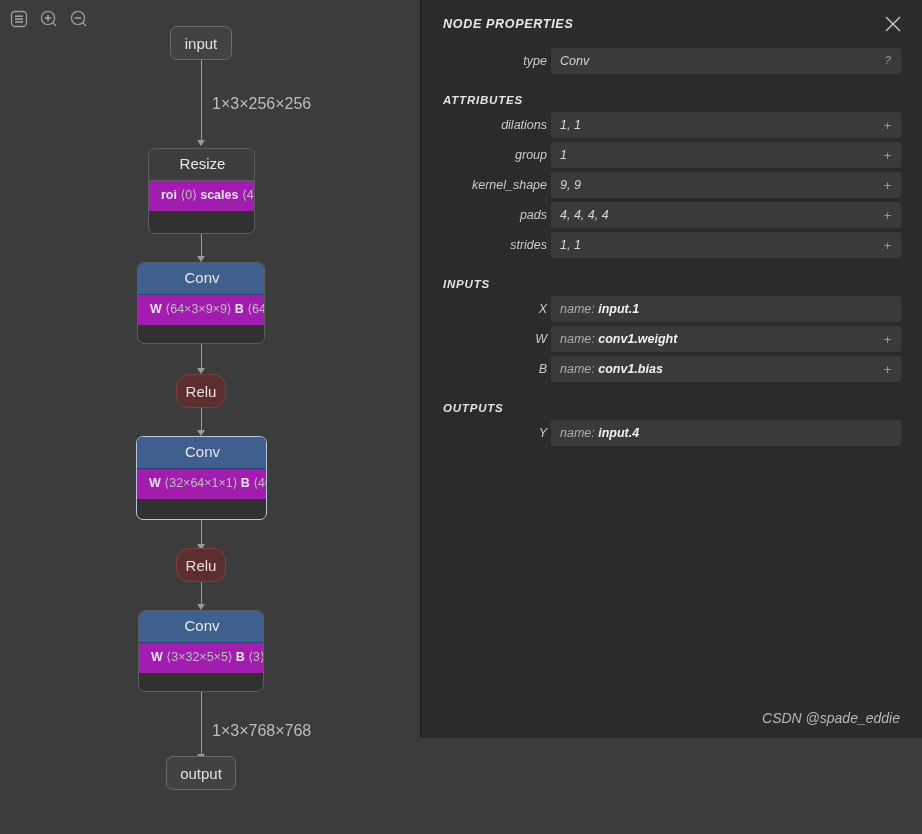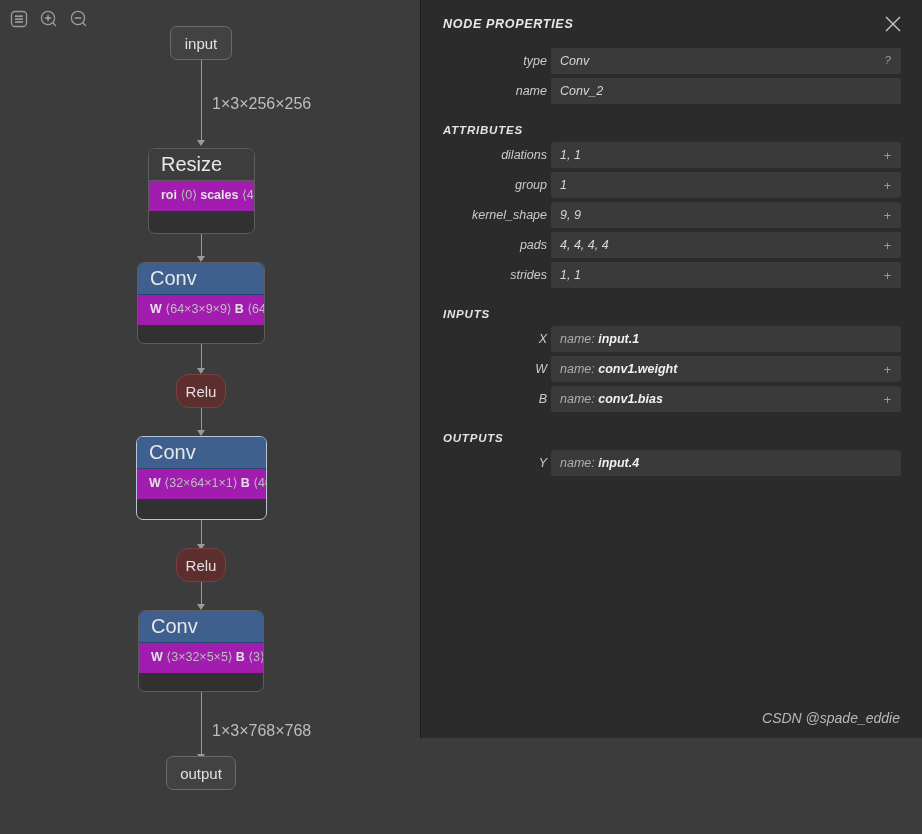--- a/index.html
+++ b/index.html
@@ -8,21 +8,21 @@
     background:#3c3c3c;
     font-family:"Liberation Sans", sans-serif;
     color:#d8d8d8;
     -webkit-font-smoothing:antialiased;
   }
   .app{position:relative;width:922px;height:834px;display:flex;}
 
   
   .canvas{
     position:relative;width:420px;height:834px;
-    background:#3c3c3c;flex:0 0 420px;overflow:hidden;
+    background:#3c3c3c;flex:0 0 420px;overflow:hidden;text-align:center;
   }
   .toolbar{position:absolute;left:8px;top:8px;display:flex;gap:8px;}
   .tool-btn{
     width:22px;height:22px;border-radius:4px;
     display:flex;align-items:center;justify-content:center;
     cursor:pointer;
   }
   .tool-btn svg{display:block;}
 
   .graph{position:absolute;left:0;top:0;width:420px;height:834px;}
@@ -44,21 +44,21 @@
   }
 
   
   .box{
     border-radius:7px;overflow:hidden;
     border:1px solid #5d5d5d;background:#313131;
     display:flex;flex-direction:column;
   }
   .box.selected{border:1px solid #b9c6d8;}
   .box-header{
-    font-size:20px;color:#e8e8e8;padding:5px 10px 6px 12px;
+    font-size:15px;color:#e8e8e8;padding:5px 10px 6px 12px;
     line-height:20px;
   }
   .box-header.plain{background:#3d3d3d;border-bottom:1px solid #5d5d5d;}
   .box-header.conv{background:#3f5f8e;border-bottom:1px solid #24456f;}
   .box-body{
     background:#a21caf;padding:6px 10px 7px 12px;
     display:flex;flex-direction:row;gap:3px;
   }
   .attr-line{font-size:12.5px;color:#cfcfcf;white-space:nowrap;line-height:17px;}
   .attr-line b{color:#e2e2e2;font-weight:bold;}
@@ -264,26 +264,20 @@
       </span>
     </div>
 
     <div class="row">
       <div class="row-label">type</div>
       <div class="row-value">
         <span class="txt">Conv</span>
         <span class="qmark">?</span>
       </div>
     </div>
-    <div class="row">
-      <div class="row-label">name</div>
-      <div class="row-value">
-        <span class="txt">Conv_2</span>
-      </div>
-    </div>
 
     <div class="spacer-6"></div>
 
     <div class="section-title">ATTRIBUTES</div>
 
     <div class="row">
       <div class="row-label">dilations</div>
       <div class="row-value">
         <span class="txt">1, 1</span>
         <span class="plus">+</span>

